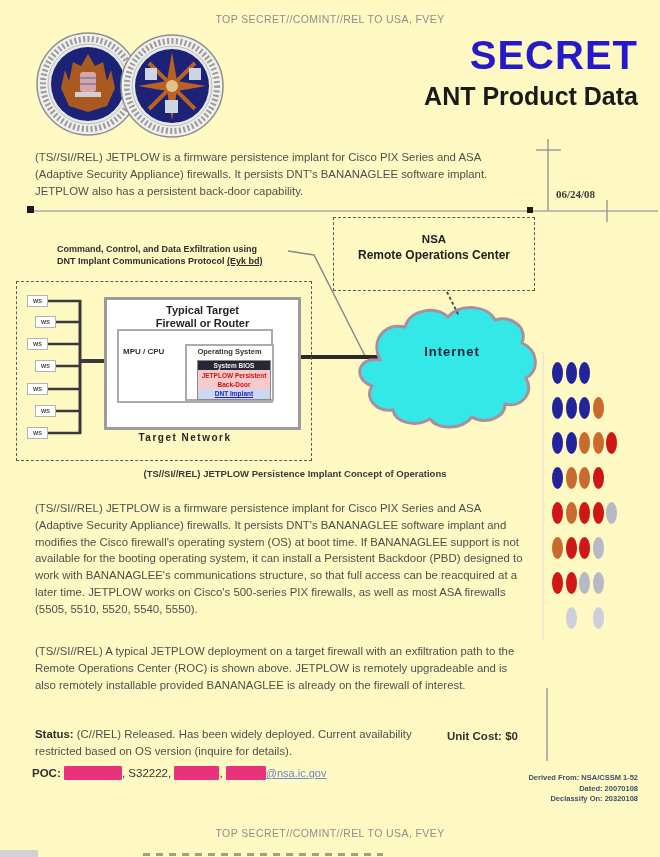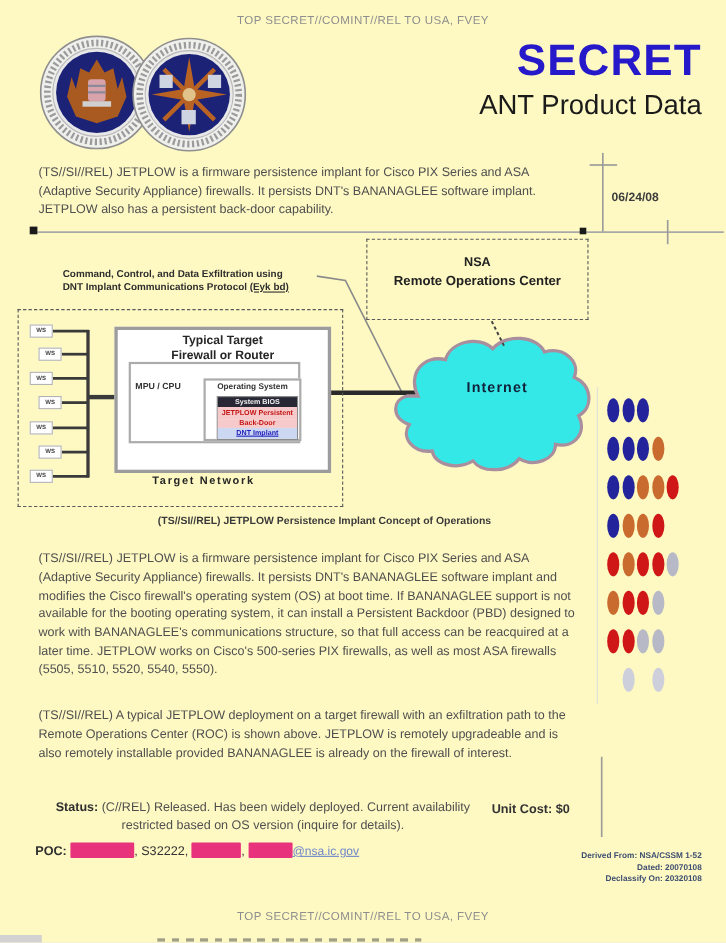--- a/index.html
+++ b/index.html
@@ -25,21 +25,21 @@
   .oslabel{width:100%;text-align:center;font-size:7.5px;font-weight:bold;color:#333;margin-top:1px;}
   .bios{border:1px solid #8a8a8a;background:#fff;font-weight:bold;text-align:center;}
   .bios-hdr{background:#272735;color:#f2f2f2;font-size:6.5px;line-height:9px;}
   .bios-red{background:#f6caca;color:#c41414;font-size:6.5px;line-height:8.5px;padding-top:2px;}
   .bios-blue{background:#ccd7f1;color:#2222bb;font-size:6.5px;line-height:10px;text-decoration:underline;}
   .host{border:1.5px solid #b3b3b3;background:#fff;width:19px;height:10px;
         font-size:5.5px;font-weight:bold;color:#444;text-align:center;line-height:10px;}
   .netlabel{font-weight:bold;font-size:10px;color:#262626;letter-spacing:1.5px;text-align:center;}
   .cloudlabel{font-weight:bold;font-size:13px;color:#10223a;letter-spacing:1px;text-align:center;}
   .caption{font-weight:bold;font-size:9.5px;color:#3a3a3a;text-align:center;}
-  .statusline{font-size:11.4px;line-height:16.5px;color:#4f4f4f;text-align:center;}
+  .statusline{font-size:11.4px;line-height:16.5px;color:#4f4f4f;}
   .unitcost{font-weight:bold;font-size:11.5px;color:#333;}
   .pocline{font-size:11.5px;color:#333;white-space:nowrap;}
   .redact{display:inline-block;background:#e8337c;height:14px;vertical-align:-3px;border-radius:1px;}
   .email{font-size:11px;color:#6e86c8;text-decoration:underline;}
   .derived{text-align:right;font-size:7.5px;line-height:10.5px;font-weight:bold;color:#3d4e70;}
   .dot-row{height:35px;}
   .dot{display:inline-block;width:11px;height:22px;border-radius:50%;margin-right:2.5px;}
   .dot.blank{visibility:hidden;}
   .strip{background:#d2d2d2;}
   .dashrow{background:repeating-linear-gradient(90deg,rgba(70,70,75,.5) 0 7px,transparent 7px 13px);}
@@ -72,24 +72,24 @@
       <path d="M147 26 L152 55 L181 60 L152 65 L147 94 L142 65 L113 60 L142 55 Z" fill="#b86224"></path>
       <path d="M124 37 L147 60 L170 37 M124 83 L147 60 L170 83" stroke="#b86224" stroke-width="4" fill="none"></path>
       <rect x="120" y="42" width="12" height="12" fill="#cfd4e2"></rect>
       <rect x="164" y="42" width="12" height="12" fill="#cfd4e2"></rect>
       <rect x="140" y="74" width="13" height="13" fill="#cfd4e2"></rect>
       <circle cx="147" cy="60" r="6" fill="#e0c28a"></circle>
     </g>
   </svg>
 
   <div class="abs title" style="top:33px;width:630px;">SECRET</div>
-  <div class="abs subtitle" style="top:82px;width:630px;">ANT Product Data</div>
+  <div class="abs subtitle" style="top:82px;width:630px;font-weight:bold;">ANT Product Data</div>
 
   <div class="abs para" style="left:35px;top:149px;width:487px;">(TS//SI//REL) JETPLOW is a firmware persistence implant for Cisco PIX Series and ASA (Adaptive Security Appliance) firewalls.  It persists DNT's BANANAGLEE software implant.  JETPLOW also has a persistent back-door capability.</div>
-  <div class="abs date" style="left:556px;top:174px;">06/24/08</div>
+  <div class="abs date" style="left:556px;top:188px;font-family:Liberation Serif, serif;">06/24/08</div>
 
   <svg class="abs" style="left:0;top:0;" width="660" height="857" viewBox="0 0 660 857" pointer-events="none">
     <line x1="548" y1="139" x2="548" y2="211" stroke="#9b9b9b" stroke-width="1.5"></line>
     <line x1="536" y1="150" x2="561" y2="150" stroke="#9b9b9b" stroke-width="1.5"></line>
     <line x1="34" y1="211" x2="658" y2="211" stroke="#a8a8a8" stroke-width="1.5"></line>
     <line x1="607" y1="200" x2="607" y2="222" stroke="#9b9b9b" stroke-width="1.5"></line>
     <rect x="27" y="206" width="7" height="7" fill="#1a1a1a"></rect>
     <rect x="527" y="207" width="6" height="6" fill="#1a1a1a"></rect>
     <line x1="547" y1="688" x2="547" y2="761" stroke="#9b9b9b" stroke-width="1.5"></line>
     <line x1="543" y1="352" x2="543" y2="640" stroke="#dddddd" stroke-width="1"></line>

